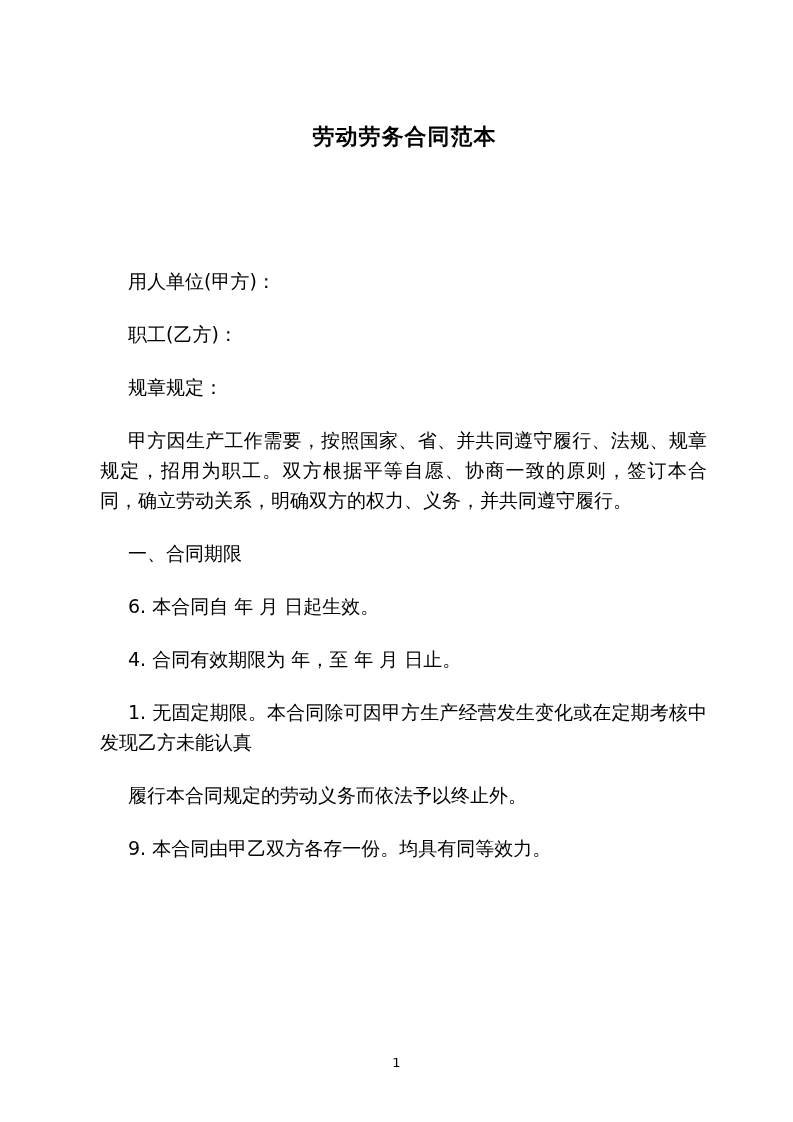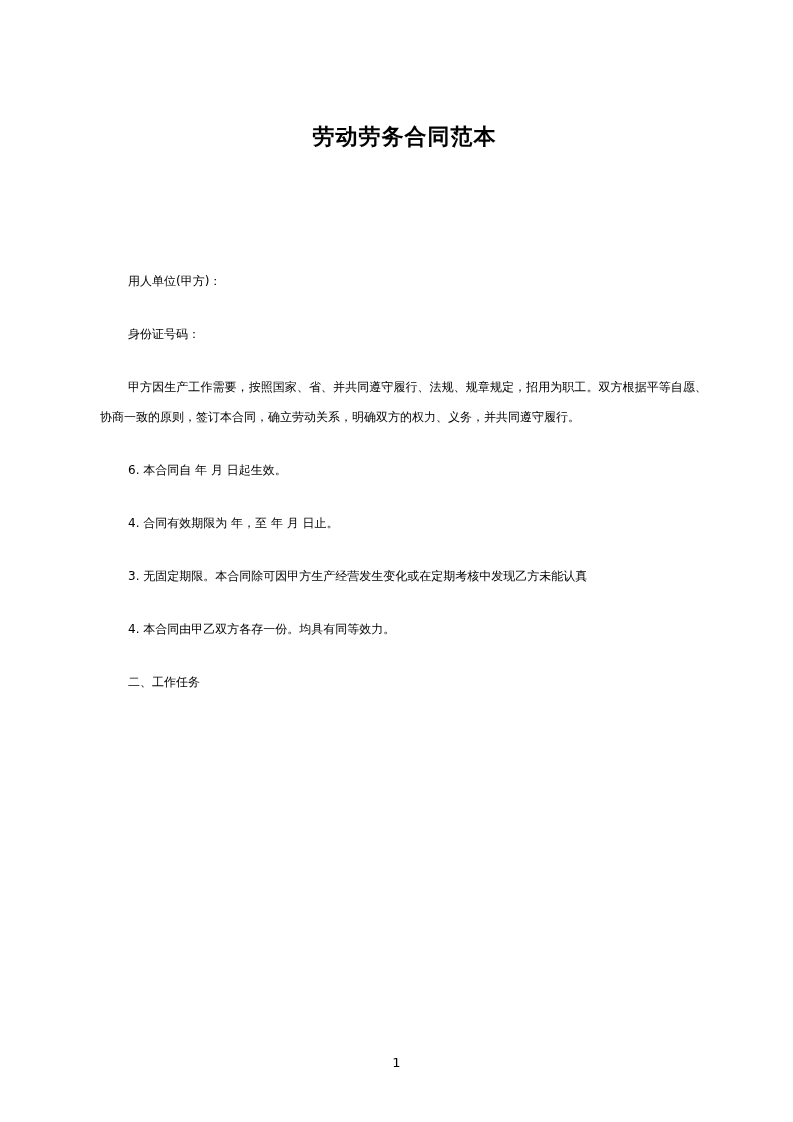--- a/index.html
+++ b/index.html
@@ -32,21 +32,21 @@
     font-size: 22px;
     font-weight: bold;
     letter-spacing: 1px;
     margin: 0 0 0 0;
     line-height: 34px;
   }
   .spacer-after-title {
     height: 112px;
   }
   p.para {
-    font-size: 12px;
+    font-size: 19px;
     line-height: 30px;
     margin: 0 2px 23px 0;
     text-align: justify;
     word-break: break-all;
   }
   p.indent-1 {
     text-indent: 28px;
   }
   .page-number {
     position: absolute;
@@ -64,35 +64,37 @@
 <div class="page">
 
   <div class="doc-body">
 
     <h1 class="doc-title">劳动劳务合同范本</h1>
 
     <div class="spacer-after-title"></div>
 
     <p class="para indent-1">用人单位(甲方)：</p>
 
+    <p class="para indent-1">职工(乙方)：</p>
 
-    <p class="para indent-1">身份证号码：</p>
+    <p class="para indent-1">规章规定：</p>
 
     <p class="para indent-1">甲方因生产工作需要，按照国家、省、并共同遵守履行、法规、规章规定，招用为职工。双方根据平等自愿、协商一致的原则，签订本合同，确立劳动关系，明确双方的权力、义务，并共同遵守履行。</p>
 
+    <p class="para indent-1">一、合同期限</p>
 
     <p class="para indent-1">6. 本合同自 年 月 日起生效。</p>
 
     <p class="para indent-1">4. 合同有效期限为 年，至 年 月 日止。</p>
 
-    <p class="para indent-1">3. 无固定期限。本合同除可因甲方生产经营发生变化或在定期考核中发现乙方未能认真</p>
+    <p class="para indent-1">1. 无固定期限。本合同除可因甲方生产经营发生变化或在定期考核中发现乙方未能认真</p>
 
+    <p class="para indent-1">履行本合同规定的劳动义务而依法予以终止外。</p>
 
-    <p class="para indent-1">4. 本合同由甲乙双方各存一份。均具有同等效力。</p>
+    <p class="para indent-1">9. 本合同由甲乙双方各存一份。均具有同等效力。</p>
 
-    <p class="para indent-1">二、工作任务</p>
 
 
   </div>
 
   <div class="page-number">1</div>
 
 </div>
 
 </body></html>

